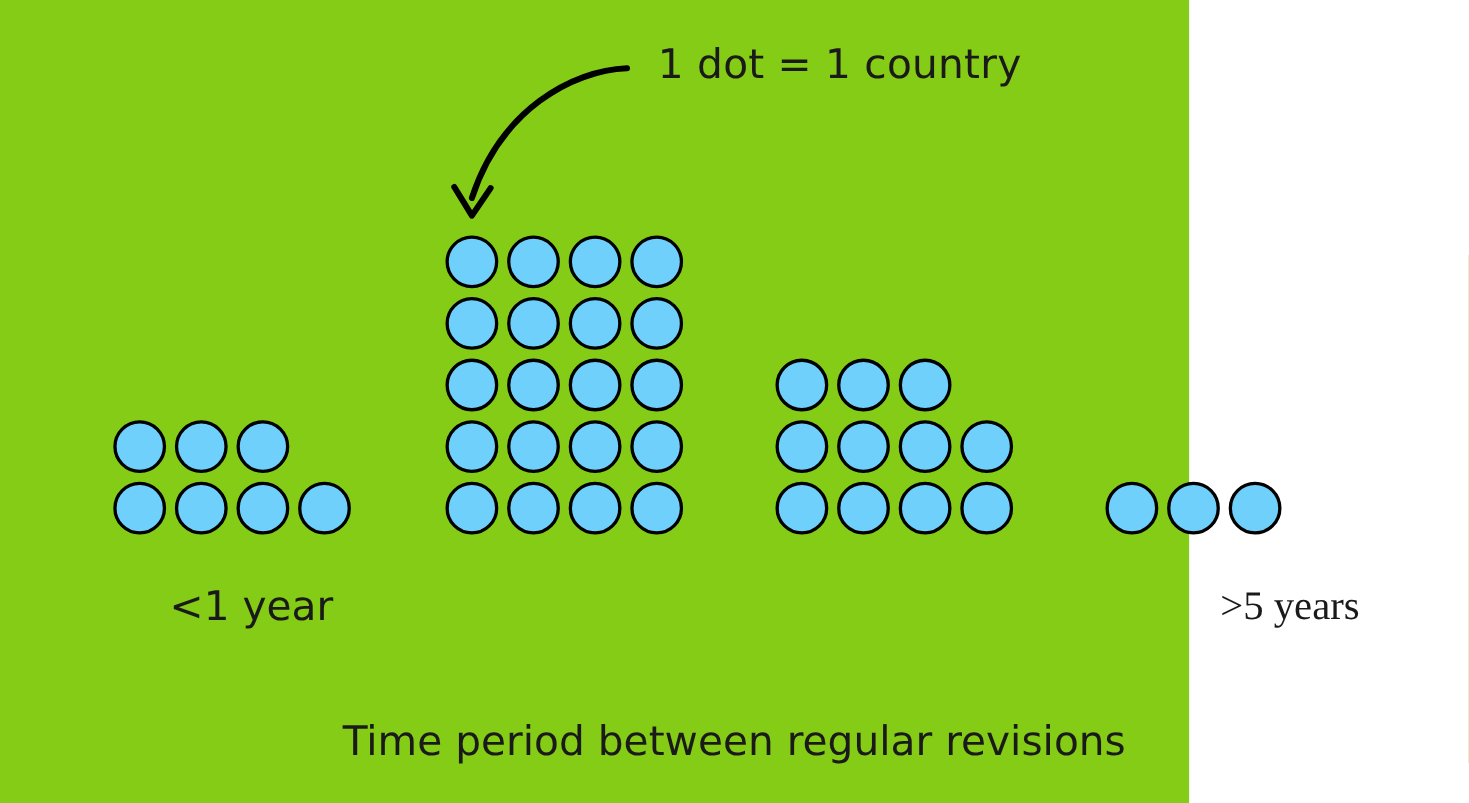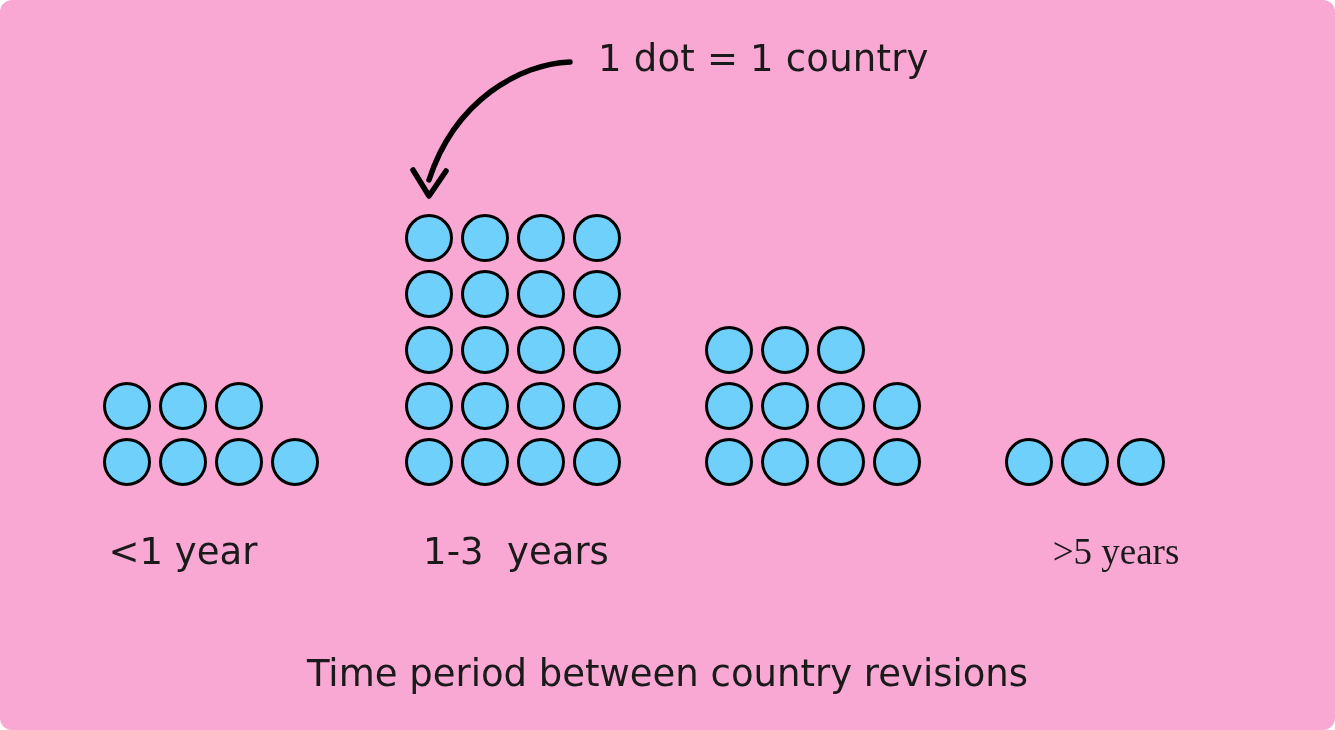--- a/index.html
+++ b/index.html
@@ -10,24 +10,23 @@
   }
   body {
     width: 1335px;
     height: 730px;
     font-family: "DejaVu Sans", "Liberation Sans", sans-serif;
     color: #1a1a1a;
     overflow: hidden;
   }
   #stage {
     position: relative;
-    width: 1335px;
+    width: 1081px;
     height: 730px;
-    background: #f9a8d4;
-    border-radius: 12px;
+    background: #84cc16;
   }
 
   
   #annotation-text {
     position: absolute;
     left: 598px;
     top: 36px;
     font-size: 37px;
     line-height: 46px;
     white-space: nowrap;
@@ -67,21 +66,21 @@
     flex: none;
   }
 
   
   .category-label {
     position: absolute;
     top: 528px;
     font-size: 37px;
     line-height: 48px;
     white-space: pre;
-    text-align: center;
+    text-align: right;
     color: #1a1a1a;
   }
 
   
   #axis-title {
     position: absolute;
     left: 0;
     top: 650px;
     width: 1335px;
     text-align: center;
@@ -169,18 +168,17 @@
     </div>
   <div class="dot-group" id="group-3" style="left:1005px; bottom:240px;">
       <div class="dot-row">
         <div class="dot" style="background: rgb(111, 208, 251); border-color: rgb(0, 0, 0);"></div>
         <div class="dot" style="background: rgb(111, 208, 251); border-color: rgb(0, 0, 0);"></div>
         <div class="dot" style="background: rgb(111, 208, 251); border-color: rgb(0, 0, 0);"></div>
       </div>
     </div>
 
   <div class="category-label" style="left:63px; width:240px;">&lt;1 year</div>
-  <div class="category-label" style="left:396px; width:240px;">1-3  years</div>
   <div class="category-label" style="left:996px; width:240px;font-family:Liberation Serif, serif;">&gt;5 years</div>
 
-  <div id="axis-title">Time period between country revisions</div>
+  <div id="axis-title">Time period between regular revisions</div>
 
 </div>
 
 </body></html>

